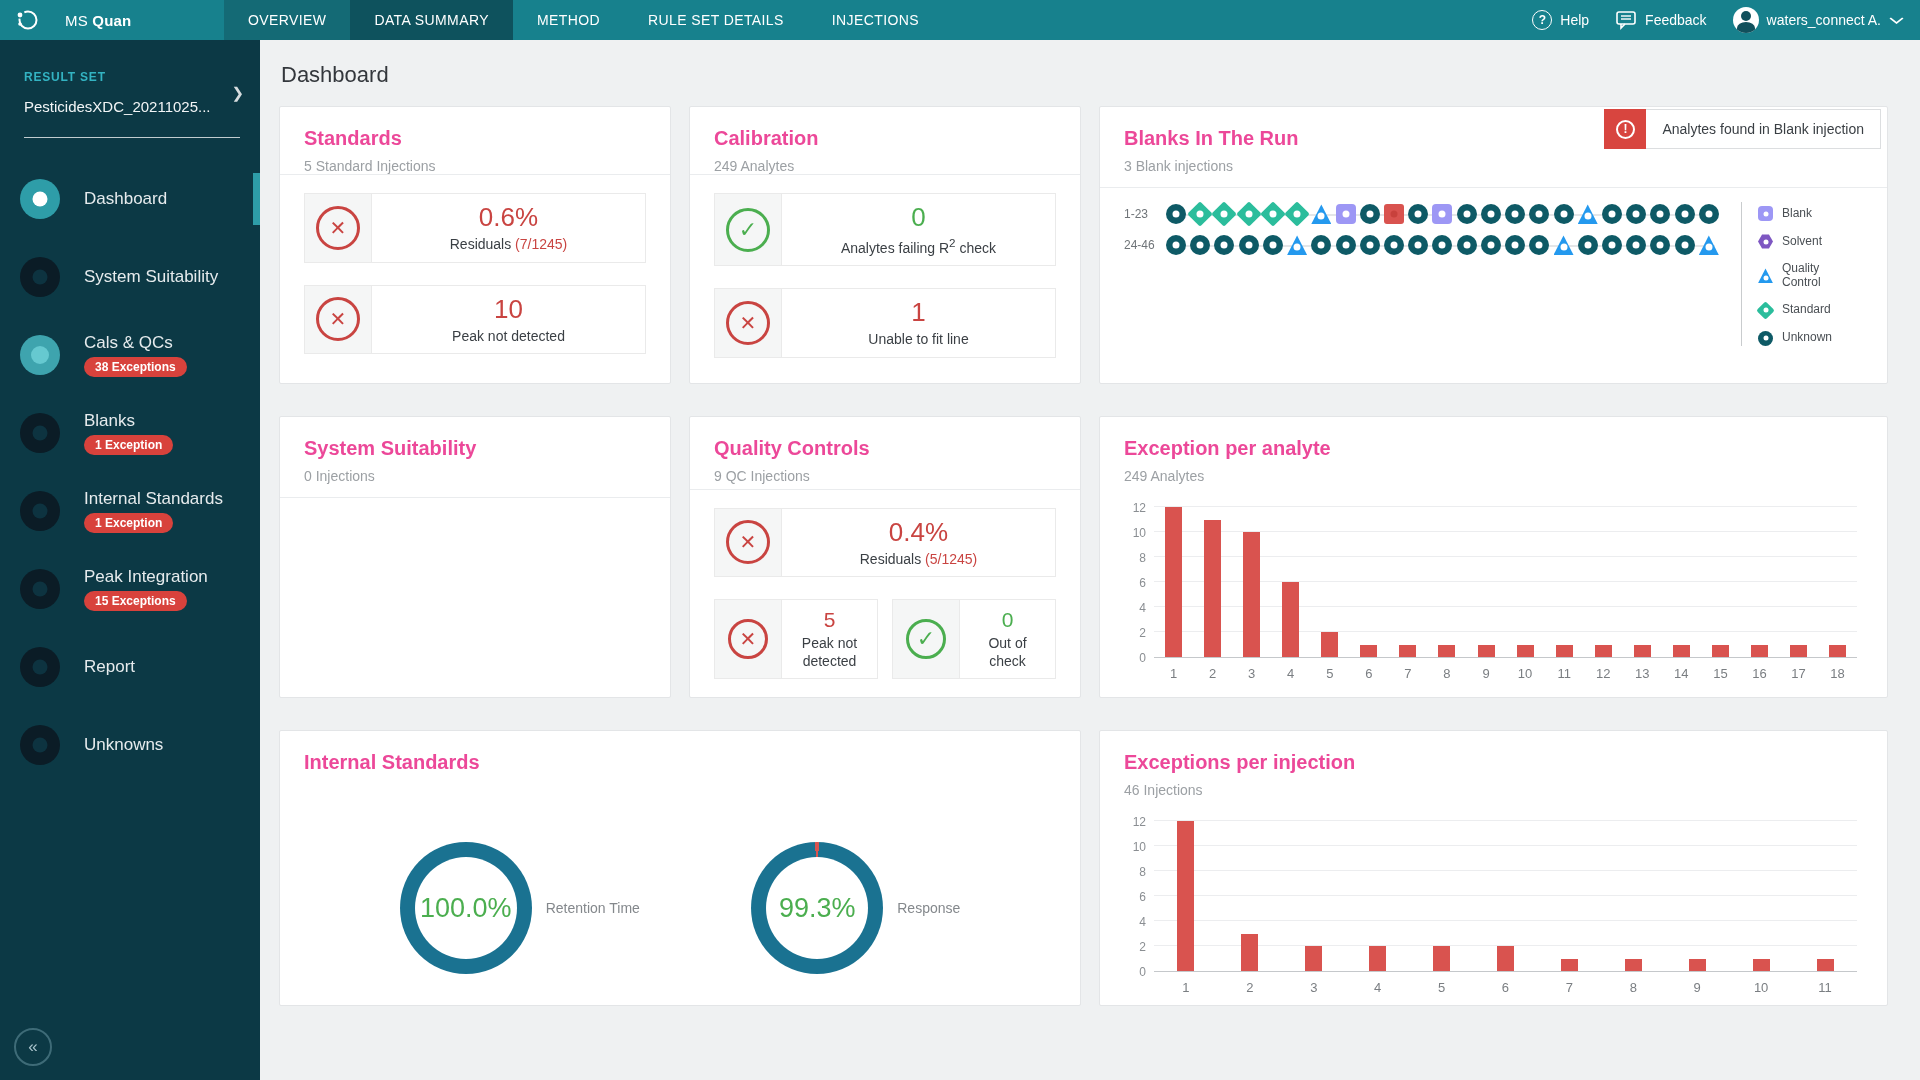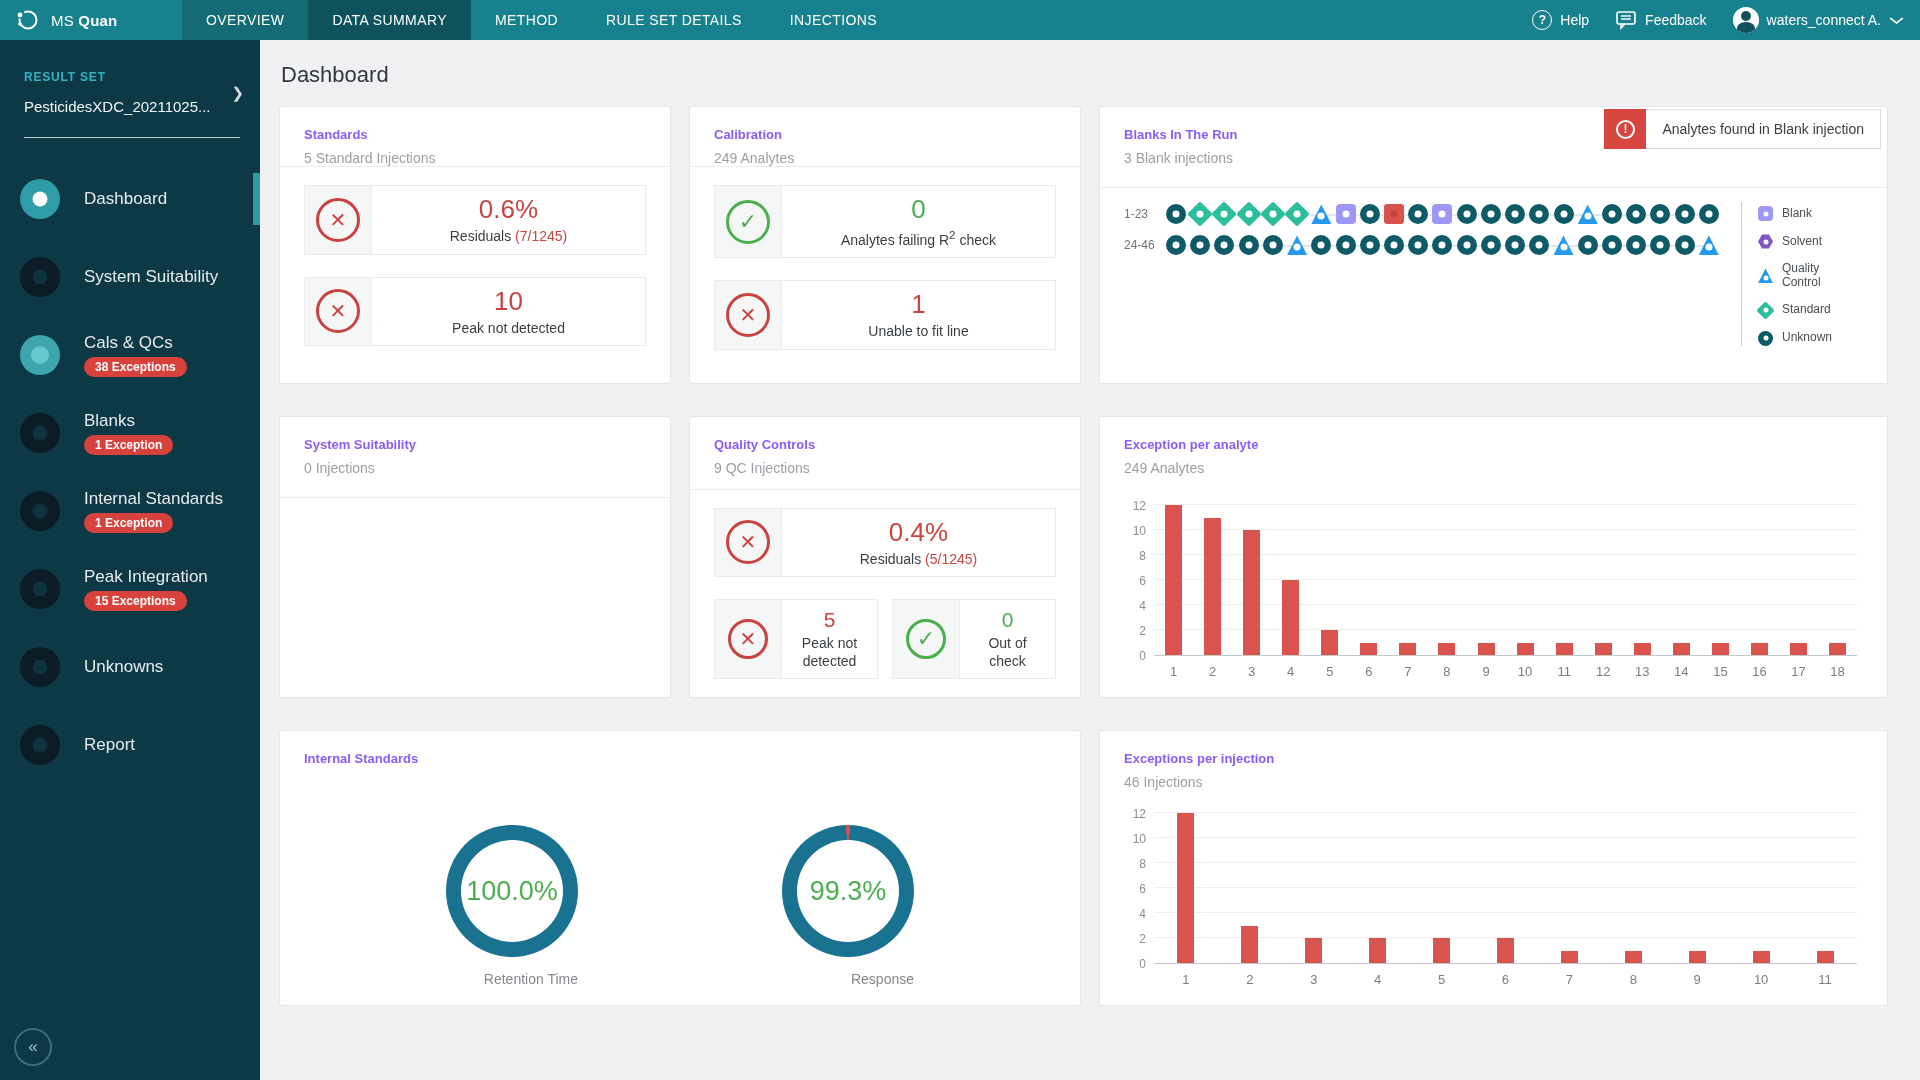--- a/index.html
+++ b/index.html
@@ -1,21 +1,21 @@
 <!DOCTYPE html>
 <html><head>
 <meta charset="utf-8">
 <style>
   * { margin:0; padding:0; box-sizing:border-box; }
   html,body { width:1920px; height:1080px; overflow:hidden;
     font-family:"Liberation Sans","DejaVu Sans",sans-serif; background:#EFF1F2; }
 
   
   .topbar { height:40px; background:#17818D; display:flex; align-items:stretch; color:#fff; }
-  .brand { width:182px; display:flex; align-items:center; padding-left:14px; gap:10px; }
+  .brand { width:224px; display:flex; align-items:center; padding-left:14px; gap:24px; }
   .brand-text { font-size:15px; letter-spacing:.2px; }
   .brand-text b { font-weight:700; }
   .tabs { display:flex; align-items:stretch; }
   .tab { display:flex; align-items:center; padding:0 24px; font-size:14px; font-weight:400;
     letter-spacing:.4px; cursor:pointer; white-space:nowrap; }
   .tab.hovered { background:#146A75; }
   .tab.active { background:#0E525D; }
   .topbar-right { margin-left:auto; display:flex; align-items:center; gap:26px; padding-right:18px; }
   .tb-item { display:flex; align-items:center; gap:8px; font-size:14px; cursor:pointer; }
   .qicon { width:20px; height:20px; border:1.6px solid #fff; border-radius:50%;
@@ -54,21 +54,21 @@
     justify-content:center; cursor:pointer; background:transparent; }
 
   
   .main { position:absolute; left:260px; top:40px; right:0; bottom:0; padding:16px 19px; overflow:hidden; }
   .page-title { font-size:22px; color:#33373C; margin:6px 0 18px 2px; font-weight:400; }
   .grid { display:grid; grid-template-columns:392px 392px 789px; grid-template-rows:278px 282px 276px;
     column-gap:18px; row-gap:32px; }
   .card { background:#fff; border:1px solid #E3E5E7; border-radius:2px; position:relative;
     display:flex; flex-direction:column; }
   .card-head { padding:20px 24px 0 24px; height:80px; }
-  .card-title { font-size:13px; font-weight:700; color:#8b5cf6; }
+  .card-title { font-size:20px; font-weight:700; color:#ec4899; }
   .card-sub { font-size:14px; color:#9CA0A4; margin-top:8px; }
   .card-divider { border-bottom:1px solid #EAECEE; }
   .card-body { padding:18px 24px; flex:1; }
 
   
   .stat { display:flex; border:1px solid #EAEAEA; background:#F5F6F6; margin-bottom:22px; }
   .stat-iconcell { width:66px; min-height:64px; display:flex; align-items:center; justify-content:center; }
   .stat-body { flex:1; background:#fff; border-left:1px solid #EAEAEA; display:flex; flex-direction:column;
     align-items:center; justify-content:center; padding:8px 10px; text-align:center; }
   .stat-value { font-size:26px; }
@@ -132,21 +132,21 @@
   .gridline { position:absolute; left:0; right:0; height:1px; background:#ECEDEF; }
   .chart-bars { position:absolute; inset:0; display:flex; align-items:flex-end; }
   .bar-cell { flex:1; display:flex; justify-content:center; align-items:flex-end; height:100%; }
   .bar { width:17px; background:#D9534F; cursor:pointer; }
   .chart-x { display:flex; margin-top:8px; }
   .xlab { flex:1; text-align:center; font-size:13px; color:#7A7E82; }
 
   
   .donut-wrap { display:flex; justify-content:space-around; align-items:center; height:100%;
     padding:0 40px; }
-  .donut-block { display:flex; flex-direction:column; align-items:flex-end; gap:14px; }
+  .donut-block { display:flex; flex-direction:row; align-items:center; gap:14px; }
   .donut { width:132px; height:132px; border-radius:50%; position:relative; display:flex;
     align-items:center; justify-content:center; background:#1A7291; }
   .donut-hole { position:absolute; inset:15px; background:#fff; border-radius:50%; }
   .donut-value { position:relative; font-size:27px; color:#4BAE4F; }
   .donut-label { font-size:14px; color:#84888C; }
 
   .noinj-icon { width:26px; height:26px; position:relative; flex:none; }
 </style>
 </head>
 <body>
@@ -223,27 +223,27 @@
         <span class="nav-dot"></span>
         <div><div class="nav-label">Internal Standards</div><span class="nav-badge">1 Exception</span></div>
       </div>
       <div class="nav-item">
         <span class="nav-dot"></span>
         <div><div class="nav-label">Peak Integration</div><span class="nav-badge">15 Exceptions</span></div>
       </div>
       <div class="nav-item">
         <span class="nav-dot"></span>
         <div>
+          <div class="nav-label">Report</div>
+        </div>
+      </div>
+      <div class="nav-item">
+        <span class="nav-dot"></span>
+        <div>
           <div class="nav-label">Unknowns</div>
-        </div>
-      </div>
-      <div class="nav-item">
-        <span class="nav-dot"></span>
-        <div>
-          <div class="nav-label">Report</div>
         </div>
       </div>
     </div>
   <button class="collapse-btn">«</button>
 </div>
 
 <div class="main">
   <div class="page-title">Dashboard</div>
   <div class="grid">
 

